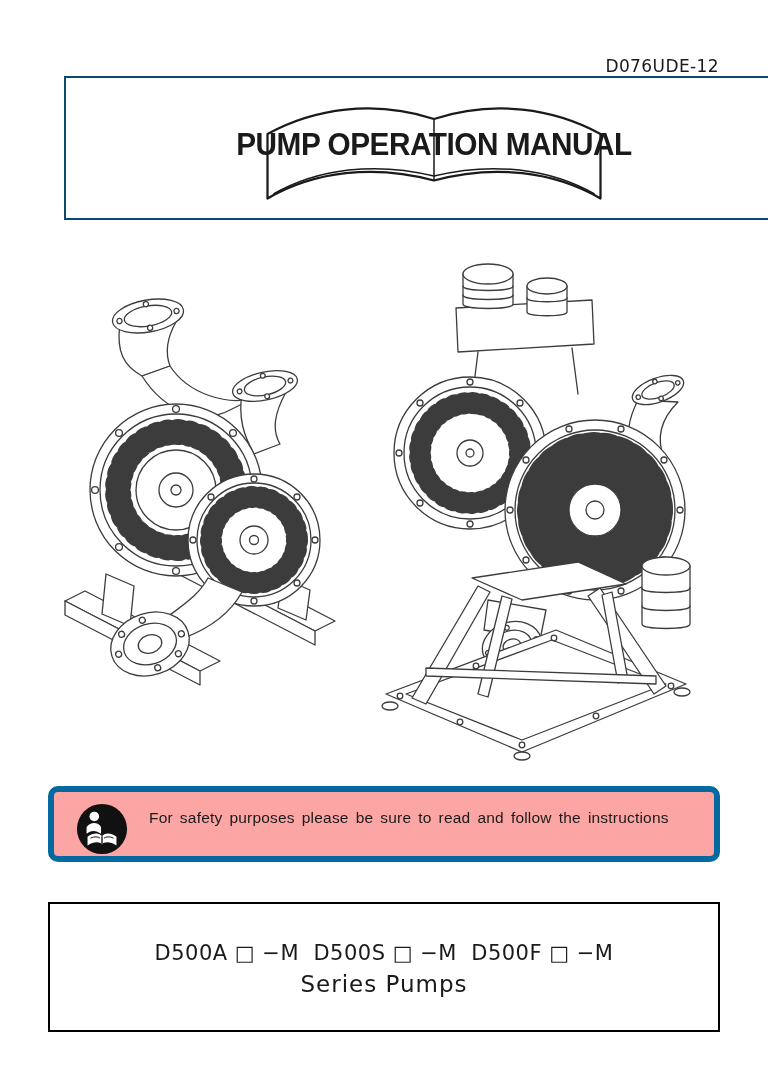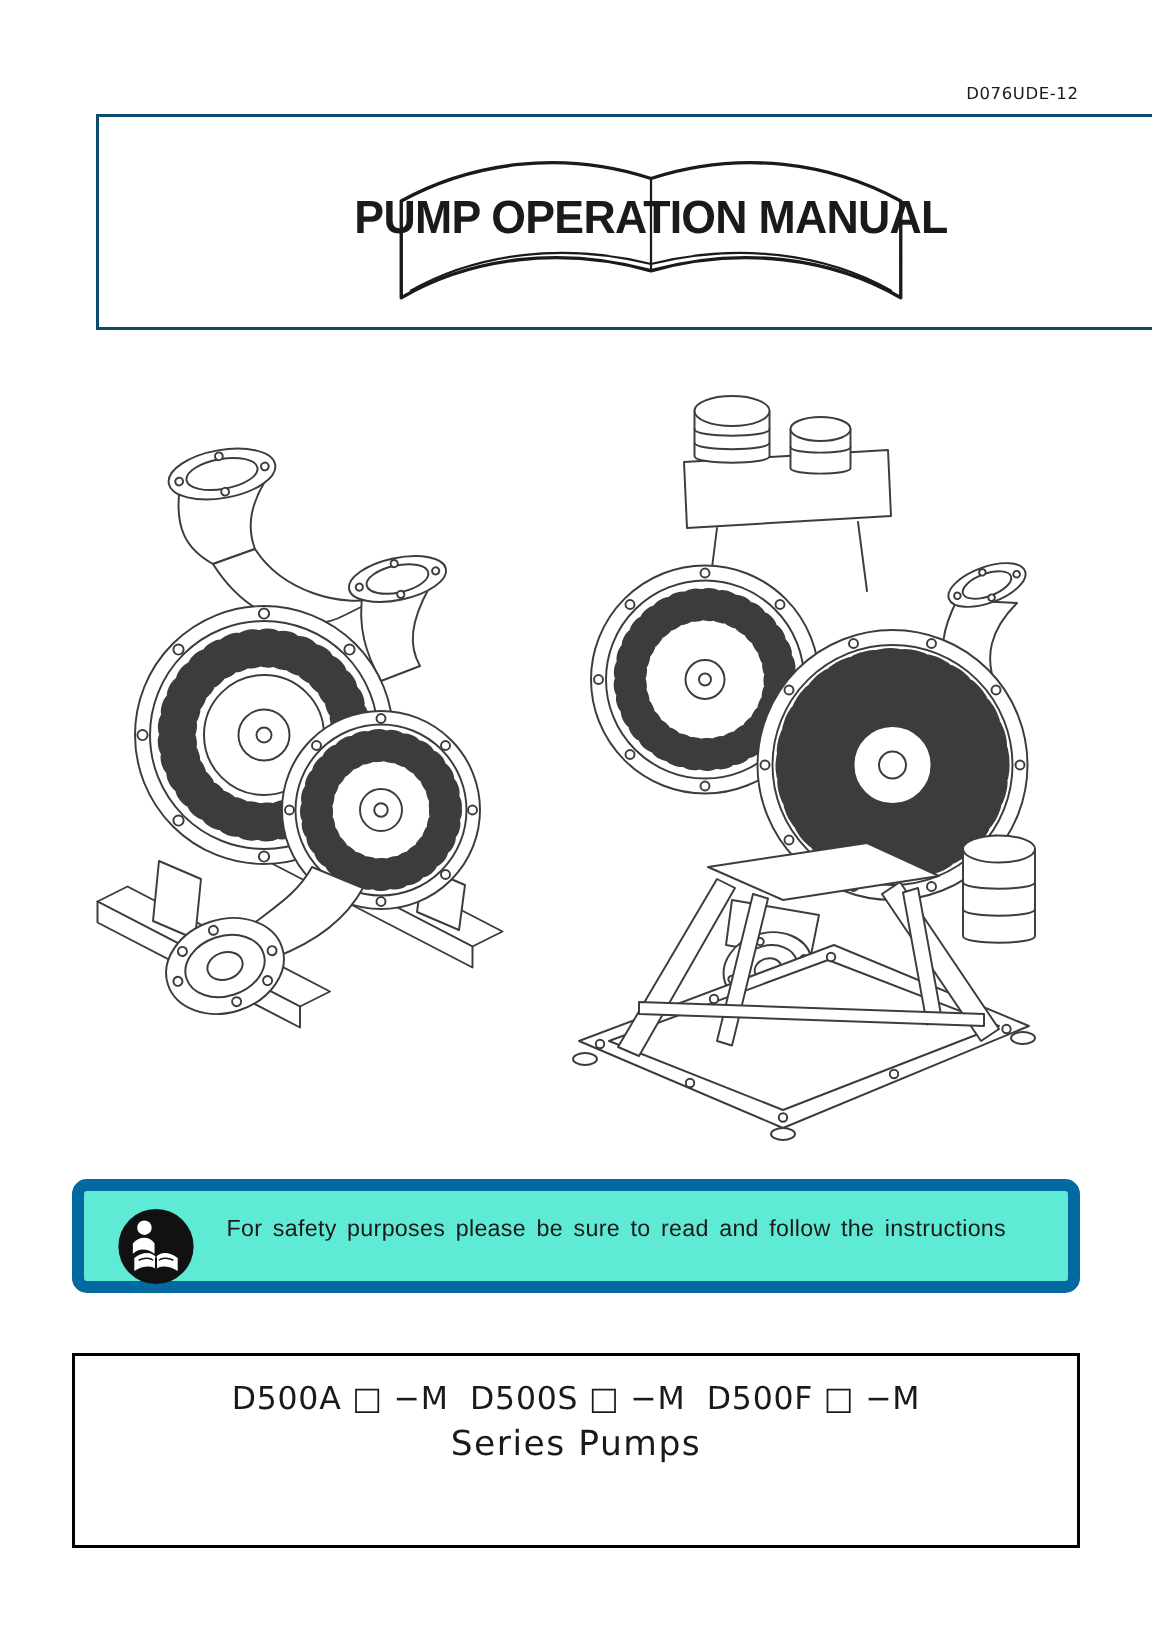--- a/index.html
+++ b/index.html
@@ -5,53 +5,53 @@
   * { margin:0; padding:0; box-sizing:border-box; }
   html,body { background:#ffffff; }
   body {
     width:768px; height:1086px; position:relative; overflow:hidden;
     font-family:"Liberation Sans", sans-serif; color:#1a1a1a;
   }
   .page { position:absolute; inset:0; background:#fff; }
 
   .doc-code {
     position:absolute; top:56px; right:49px;
-    font-family:"DejaVu Sans", sans-serif; font-size:11px; letter-spacing:.4px;
+    font-family:"DejaVu Sans", sans-serif; font-size:17px; letter-spacing:.4px;
   }
 
   .title-box {
     position:absolute; left:64px; top:76px; width:740px; height:144px;
     border:2px solid #0c4a6e; background:#fff;
   }
   .book-svg { position:absolute; left:50%; top:11px; transform:translateX(-50%); }
   .manual-title {
     position:absolute; left:0; right:0; top:49px; text-align:center;
     font-size:31px; font-weight:bold; letter-spacing:-0.5px;
     transform:scaleX(.96);
   }
 
   .pumps { position:absolute; left:0; top:240px; width:768px; height:540px; }
   .pump { position:absolute; }
   .pump-left  { left:58px;  top:38px; }
   .pump-right { left:360px; top:8px; }
 
   .safety-box {
     position:absolute; left:48px; top:786px; width:672px; height:76px;
-    border:8px solid #0369a1; border-radius:10px; background:#5eead4;
+    border:6px solid #0369a1; border-radius:10px; background:#fca5a5;
   }
   .safety-icon { position:absolute; left:21px; top:10px; }
   .safety-text {
     position:absolute; left:95px; top:12px; right:14px;
     font-size:15.5px; line-height:27px; word-spacing:2.5px; letter-spacing:.2px;
   }
 
   .models-box {
     position:absolute; left:48px; top:902px; width:672px; height:130px;
     border:2px solid #000; background:#fff; text-align:center;
-    font-family:"DejaVu Sans", sans-serif; padding-top:13px;
+    font-family:"DejaVu Sans", sans-serif; padding-top:34px;
   }
   .model-line { font-size:21px; line-height:31px; white-space:pre; letter-spacing:.5px; }
   .series-label { font-size:23px; line-height:30px; letter-spacing:1px; }
 
   svg { display:block; }
 </style>
 </head>
 <body>
 
 <div class="page">

